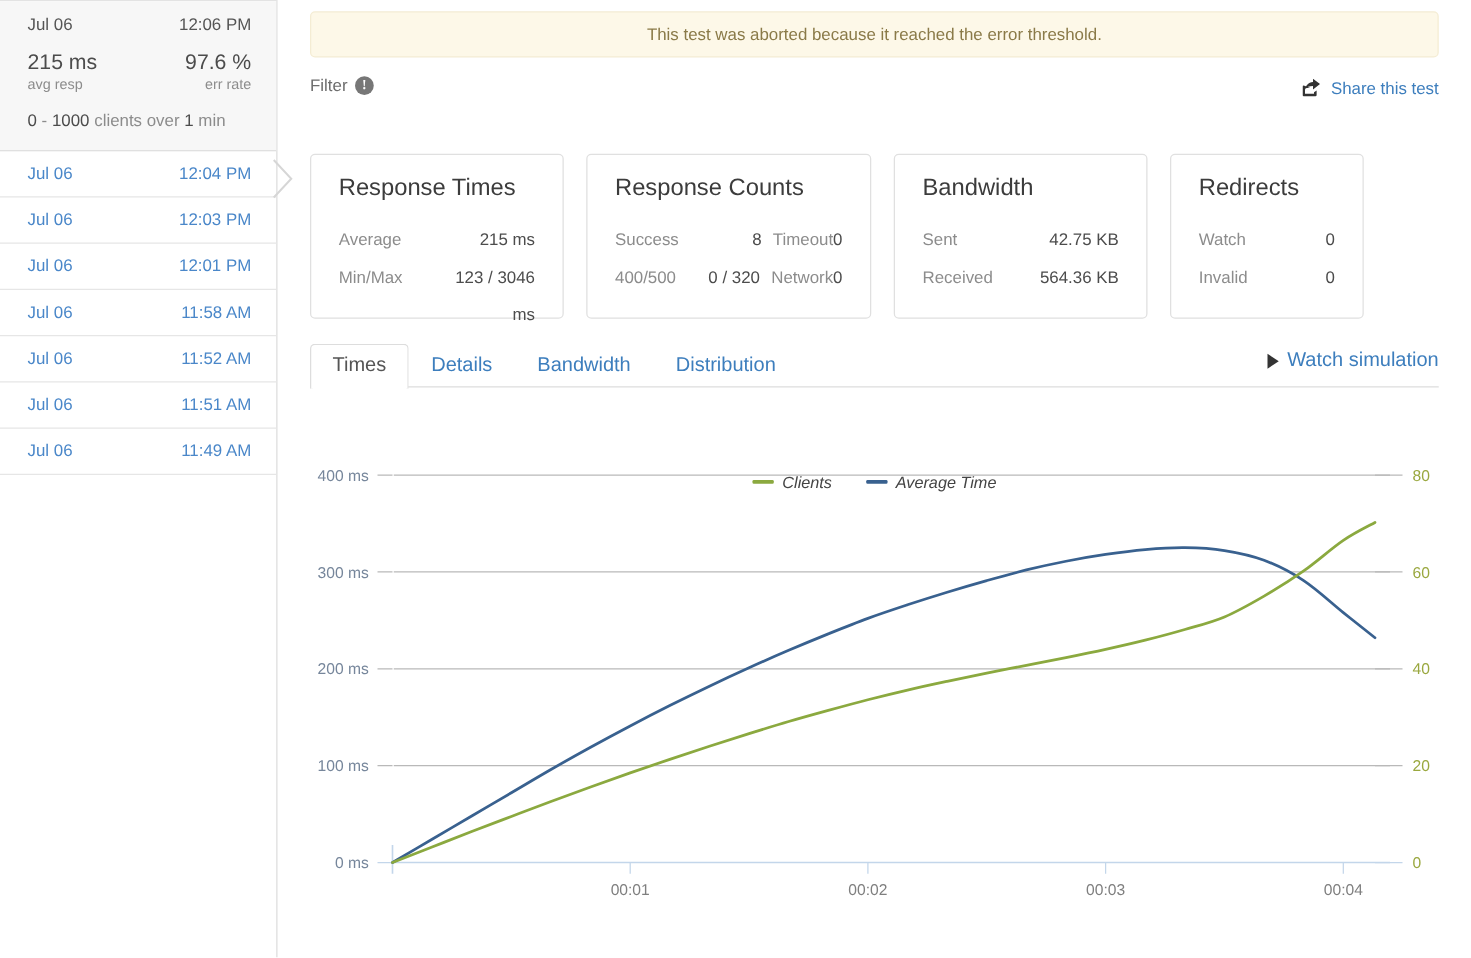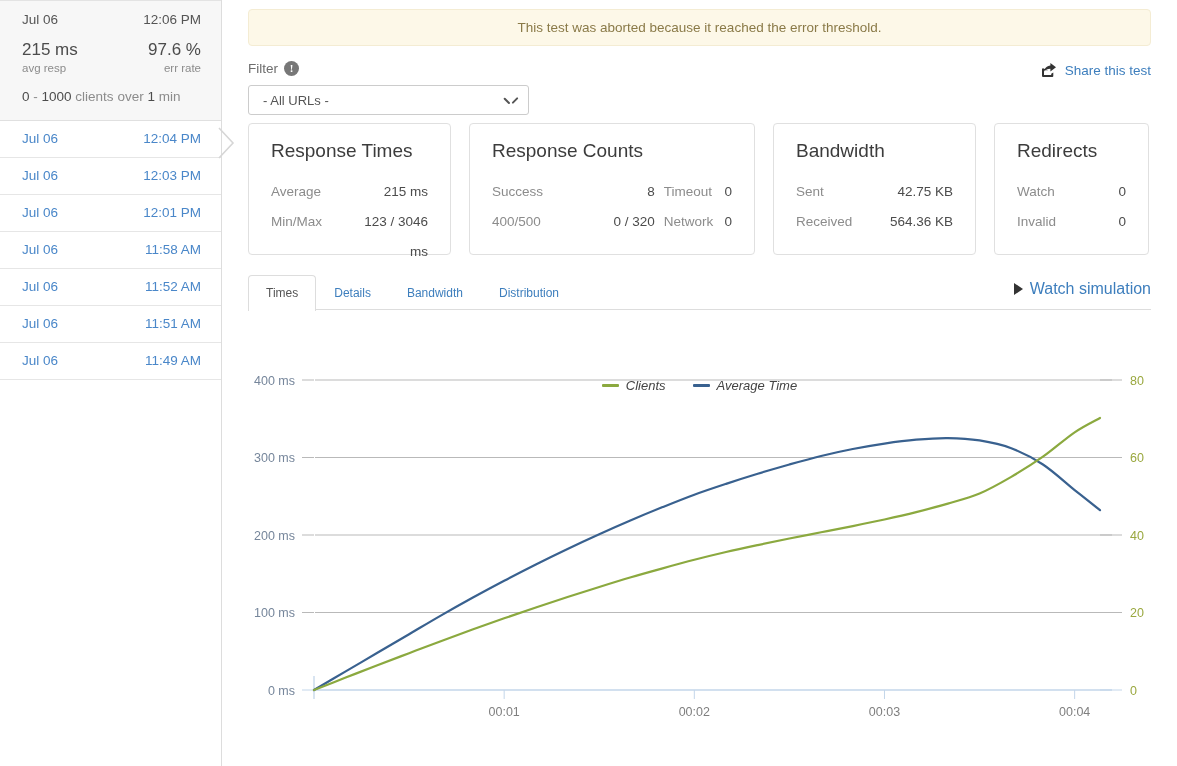--- a/index.html
+++ b/index.html
@@ -156,21 +156,21 @@
     display: flex; align-items: baseline;
     font-size: 13.5px; line-height: 30px;
   }
   .card-row .k { color: #8c8c8c; }
   .card-row .v { color: #4c4c4c; }
 
   .card-rt   { width: 203px; }
   .card-rt .k { width: 80px; }
   .card-rt .v { flex: 1; text-align: right; }
 
-  .card-rc   { width: 286px; }
+  .card-rc   { width: 228px; }
   .card-rc .k1 { color:#8c8c8c; width: 88px; }
   .card-rc .v1 { color:#4c4c4c; width: 86px; text-align: right; }
   .card-rc .k2 { color:#8c8c8c; width: 74px; text-align: left; padding-left: 9px;}
   .card-rc .v2 { color:#4c4c4c; flex: 1; text-align: right; }
 
   .card-bw   { width: 203px; }
   .card-bw .k { width: 86px; }
   .card-bw .v { flex: 1; text-align: right; }
 
   .card-rd   { width: 155px; }
@@ -180,21 +180,21 @@
   
   .tabs-wrap {
     position: relative;
     margin: 20px 26px 0 26px;
     height: 35px;
     border-bottom: 1px solid #dddddd;
   }
   .tabs { display: flex; align-items: stretch; height: 35px; }
   .tab {
     padding: 0 17px; height: 35px; line-height: 34px;
-    font-size: 12px; color: #3d7ebd; cursor: pointer;
+    font-size: 16px; color: #3d7ebd; cursor: pointer;
     border: 1px solid transparent; border-bottom: none;
     border-radius: 4px 4px 0 0;
   }
   .tab.active {
     color: #555555; background: #ffffff;
     border-color: #dddddd;
     margin-bottom: -1px; height: 36px;
   }
   .watch-link {
     position: absolute; right: 0; top: 5px;
@@ -302,24 +302,20 @@
   </svg>
 
   <div id="main">
 
     <div class="alert">This test was aborted because it reached the error threshold.</div>
 
     <div class="filter-row">
       <div class="filter-label">
         <span>Filter</span>
         <span class="info-badge">!</span>
-      </div>
-      <div class="url-select">
-        <span class="val">- All URLs -</span>
-        <span class="chev"></span>
       </div>
 
       <div class="share-link">
         <svg width="16" height="15" viewBox="0 0 16 15">
           <path d="M1 5.3 h5.1 v-3 l0 0 v3 H1 a1 1 0 0 0 -1 1 V13 a1 1 0 0 0 1 1 h9.3 a1 1 0 0 0 1 -1 V9.4 l-2.1 1.3 V12 H2 V7.3 h4.1 z" fill="#333333"></path>
           <path d="M8.4 0 v2.6 C4.6 2.9 2.6 5.5 2.1 8.6 c1.3 -1.9 3.3 -2.8 6.3 -2.8 V8.5 L14 4.2 z" fill="#333333"></path>
         </svg>
         <span>Share this test</span>
       </div>
     </div>

